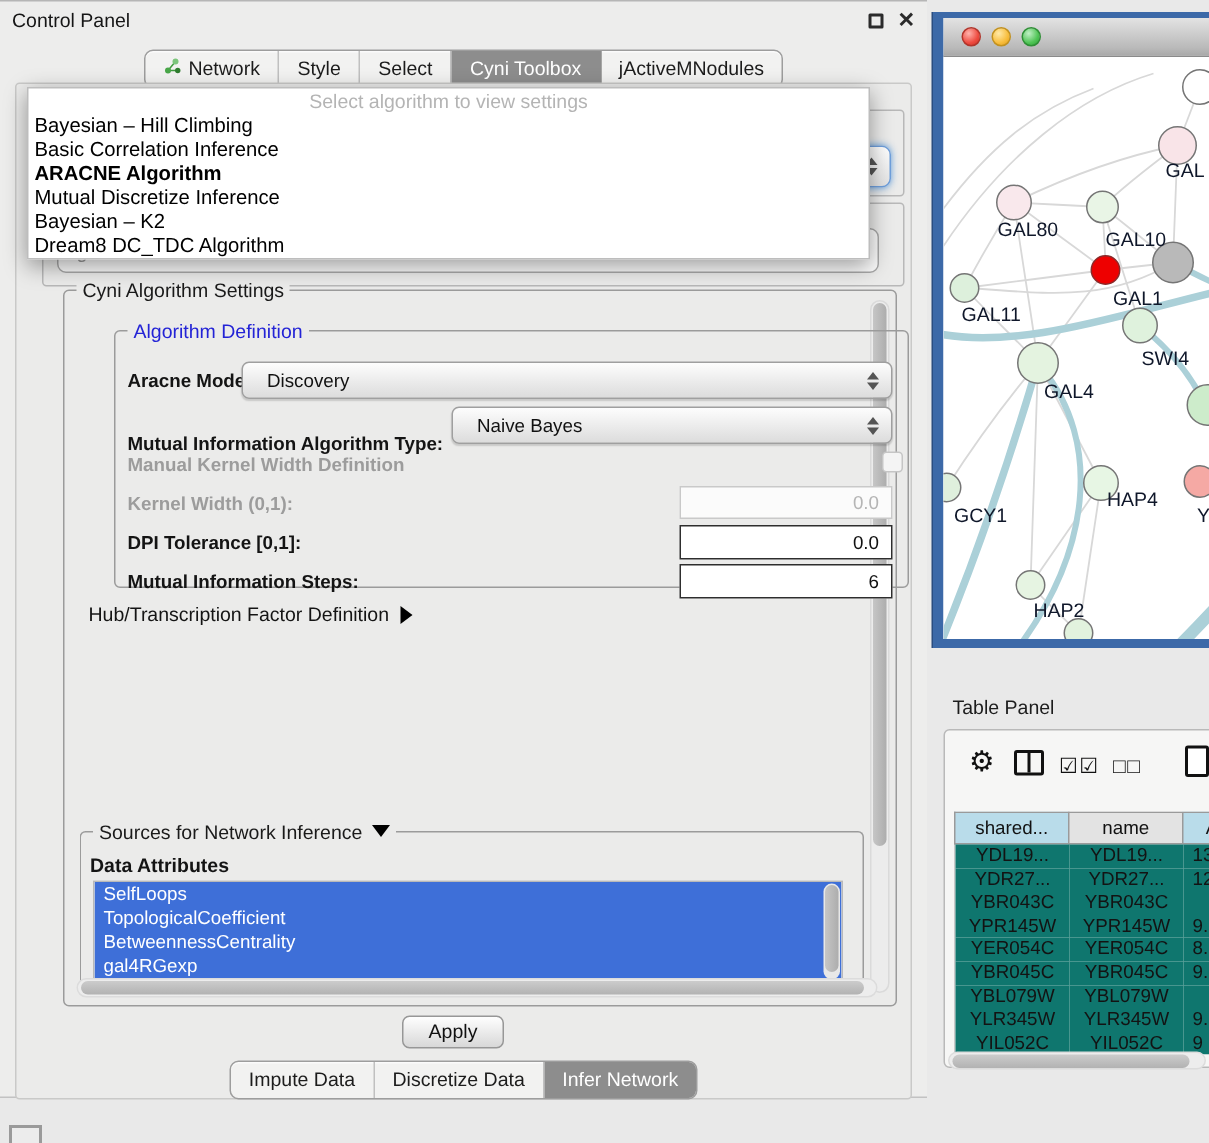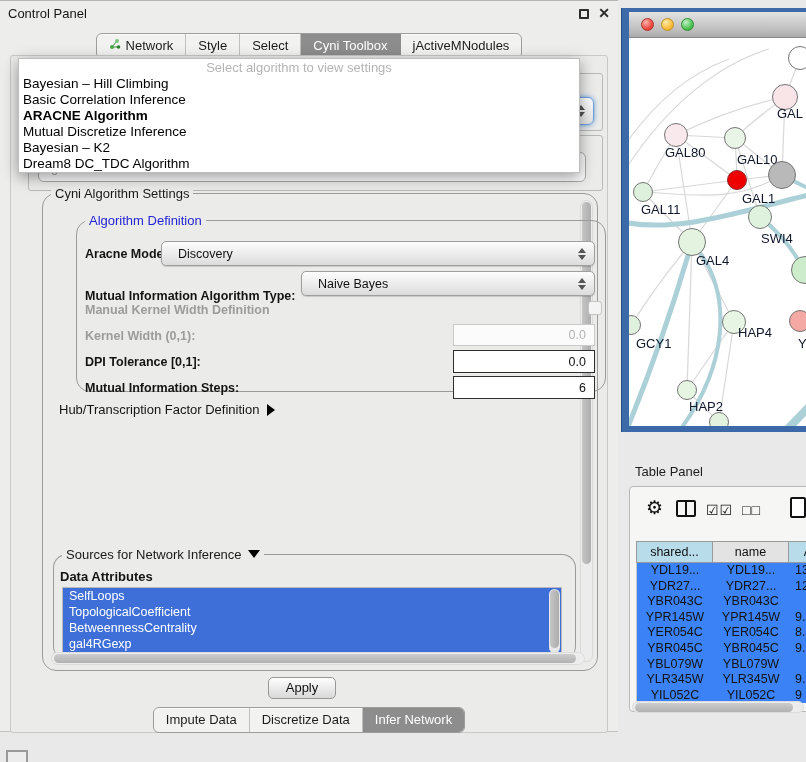--- a/index.html
+++ b/index.html
@@ -42,21 +42,21 @@
   #algo-dropdown {
     left:18px; top:57px; width:562px; height:115px; z-index:9;
     background:#fff; border:1px solid #bdbdbd;
     box-shadow:0 4px 14px rgba(0,0,0,.38);
   }
   #algo-placeholder { text-align:center; color:#b4b4b4; font-size:13px; height:17px; line-height:17px; }
   .dd-item { height:16px; line-height:16px; padding-left:4px; font-size:13.5px; color:#000; white-space:nowrap; }
   .dd-item.sel { font-weight:bold; }
 
   
-  .group { border:1px solid #9b9b9b; border-radius:14px; }
+  .group { border:1px solid #9b9b9b; border-radius:4px; }
   .legend { position:absolute; top:-8px; left:8px; background:#ebebea; padding:0 4px; font-size:13px; white-space:nowrap; }
   .lg-blue { color:#2323d6; }
   .lg-green { color:#16cd16; }
   #settings { left:42px; top:192px; width:556px; height:478px; background:#ebebea; z-index:2; }
 
   .lbl { font-size:12.5px; font-weight:bold; color:#141414; white-space:nowrap; }
   .lbl.dis { color:#9c9c9c; }
   .plain { font-size:13px; color:#141414; white-space:nowrap; }
 
   .combo { border:1px solid #9f9f9f; border-radius:5px; background:linear-gradient(#fdfdfd,#dcdcdc); box-shadow:0 1px 1px rgba(0,0,0,.15); }
@@ -110,21 +110,21 @@
   #splitcol-icon::after { content:""; position:absolute; left:7px; top:0; width:2px; height:13px; background:#111; }
   #checked-pair { left:76px; top:15px; font-size:14px; letter-spacing:1px; }
   #unchecked-pair { left:112px; top:15px; font-size:14px; letter-spacing:1px; }
   #doc-icon { left:160px; top:10px; width:16px; height:21px; border:2px solid #111; border-radius:2px; background:#fff; }
 
   #grid { position:absolute; left:6px; top:54px; right:0; height:162px; overflow:hidden; }
   .hrow, .drow { display:flex; }
   .hcell { height:22px; line-height:21px; text-align:center; font-size:12.5px; color:#111; border:1px solid #9a9a9a; border-right:none; background:#e3e3e3; flex:none; }
   .hcell:last-child { border-right:1px solid #9a9a9a; }
   .hcell.selcol { background:#b9dcea; }
-  .dcell { height:15.6px; line-height:15.6px; text-align:center; font-size:12.5px; color:#131313; flex:none; background:#3b82f6; white-space:nowrap; overflow:hidden; }
+  .dcell { height:15.6px; line-height:15.6px; text-align:center; font-size:12.5px; color:#131313; flex:none; background:#0f766e; white-space:nowrap; overflow:hidden; }
   .dcell.num { text-align:left; padding-left:6px; }
   #grid-body { border-left:1px solid #c9c9c9; }
 
   #tp-hscroll { position:absolute; left:2px; top:214px; width:172px; height:12px; }
 
   #corner-chip { left:6px; top:750px; width:22px; height:14px; border:2px solid #9a9a9a; background:#ececec; }
 </style>
 </head>
 <body>
 

